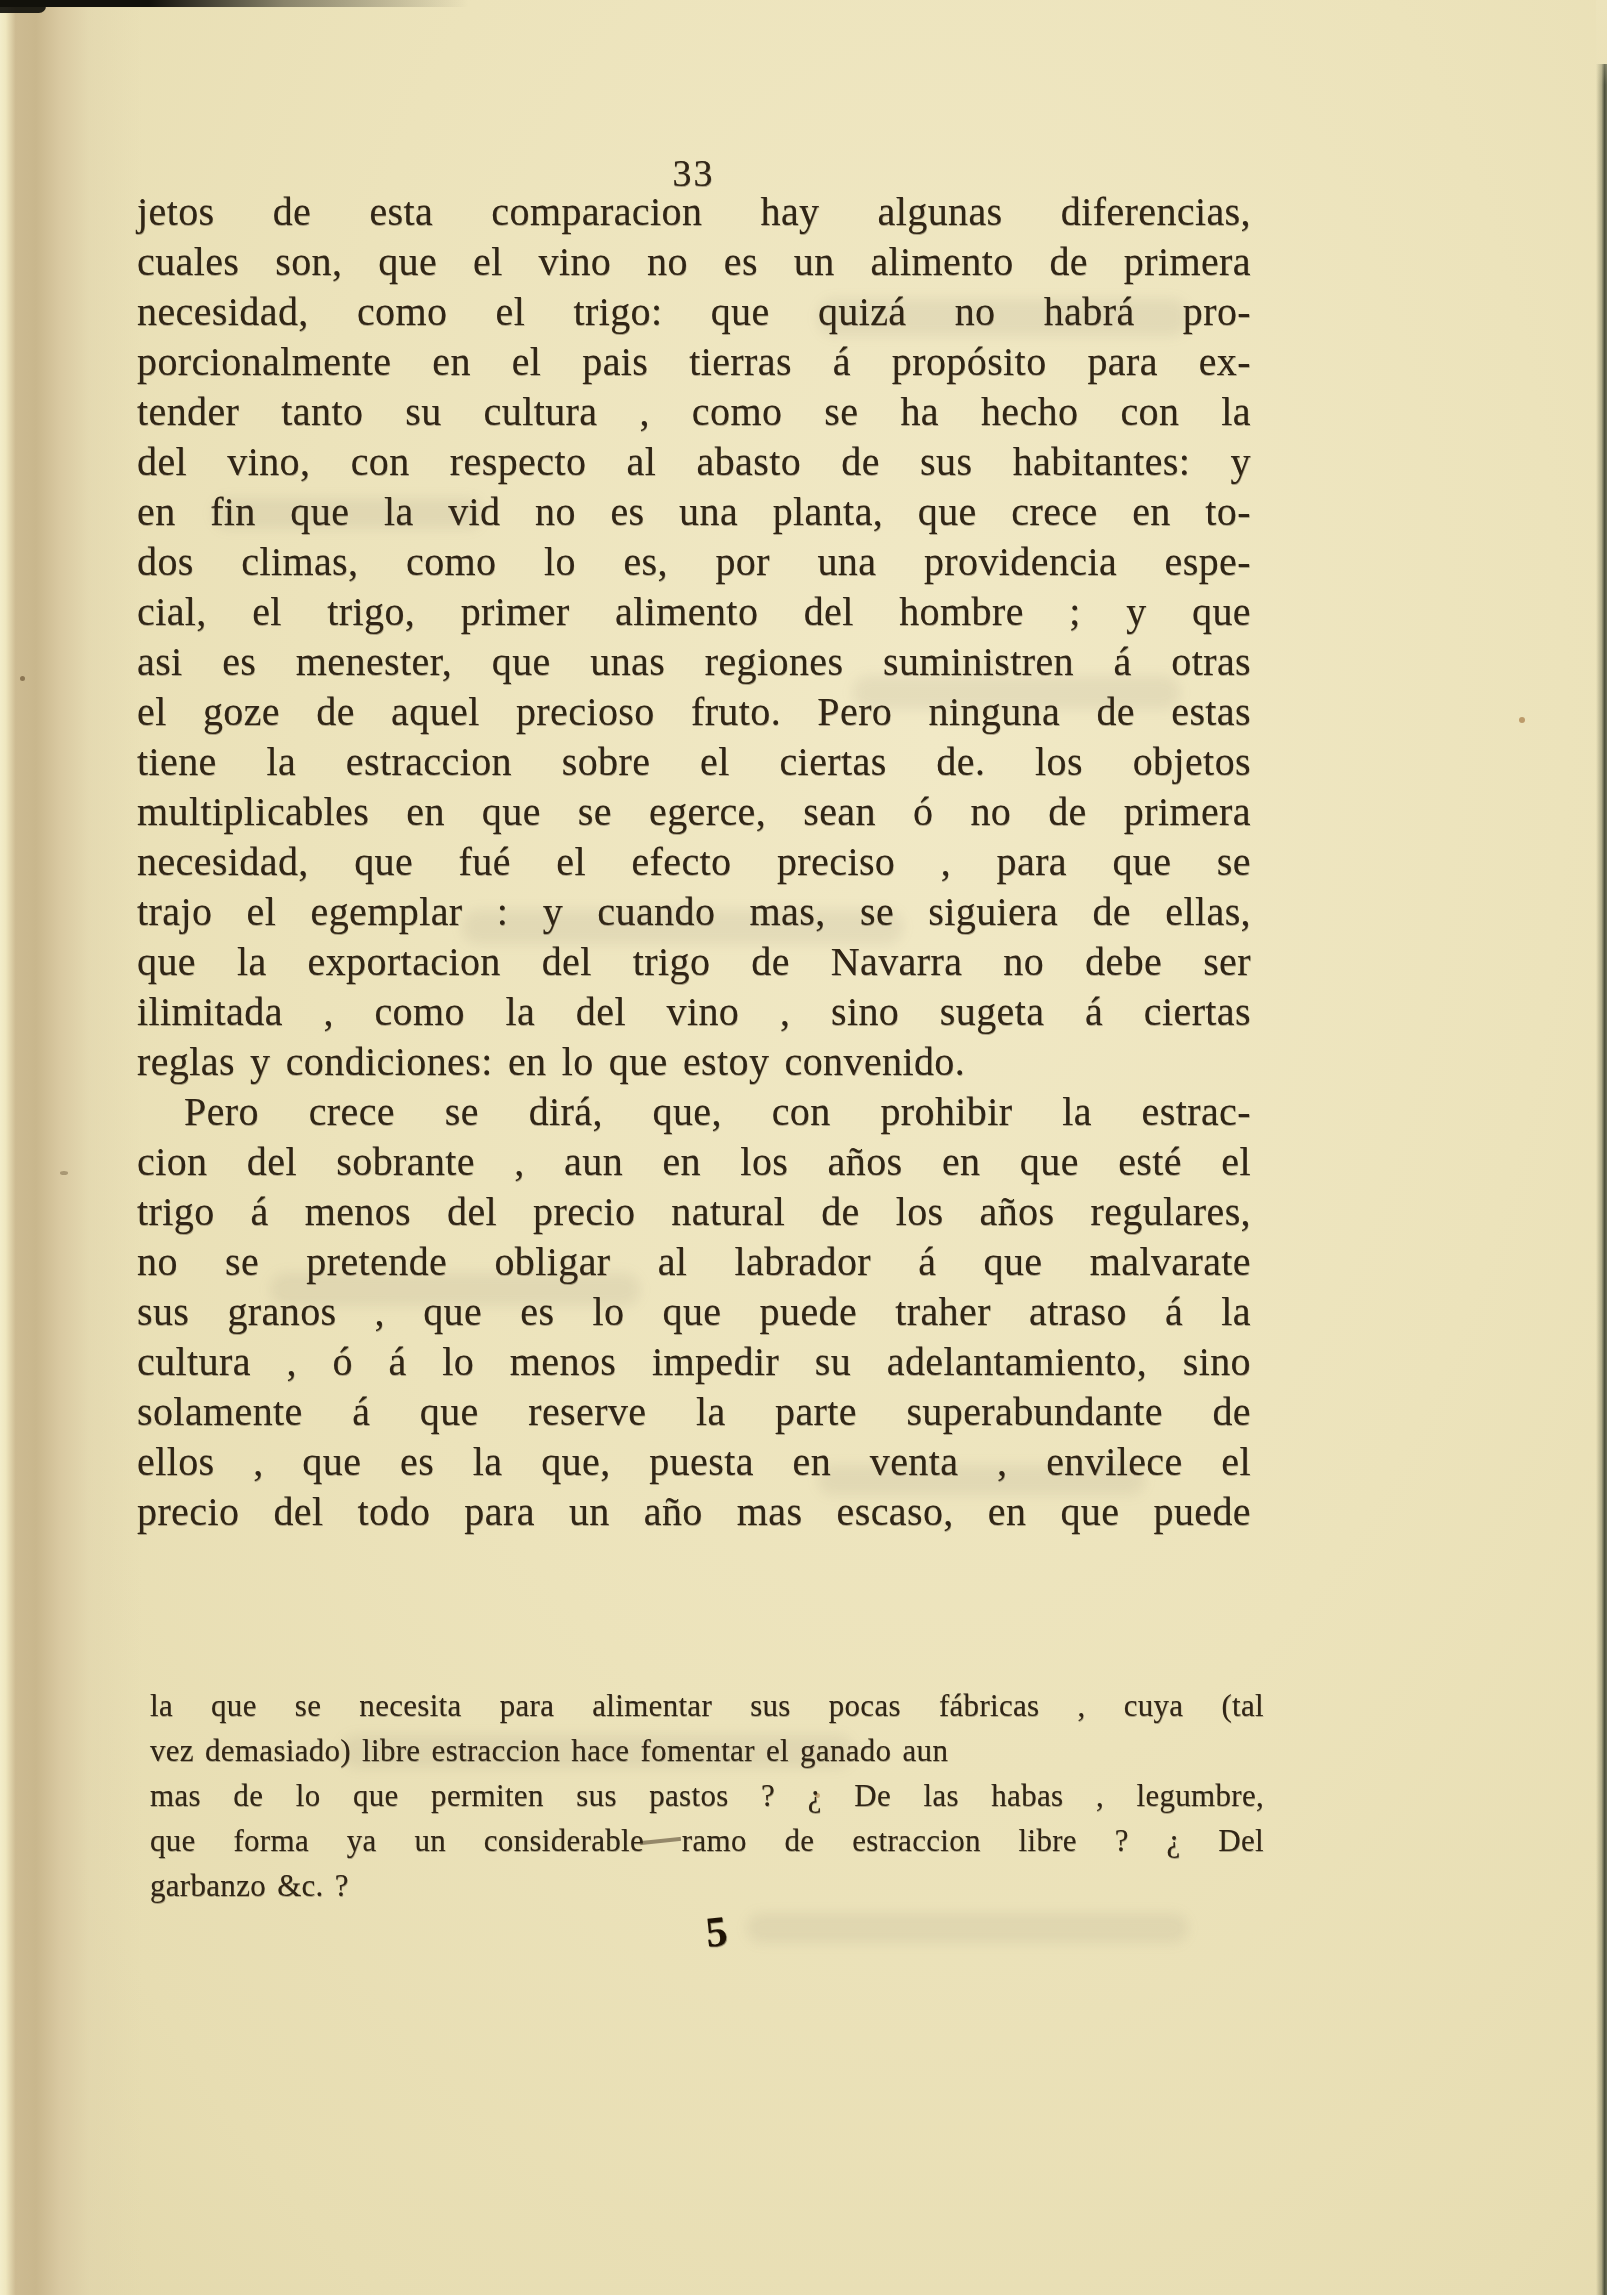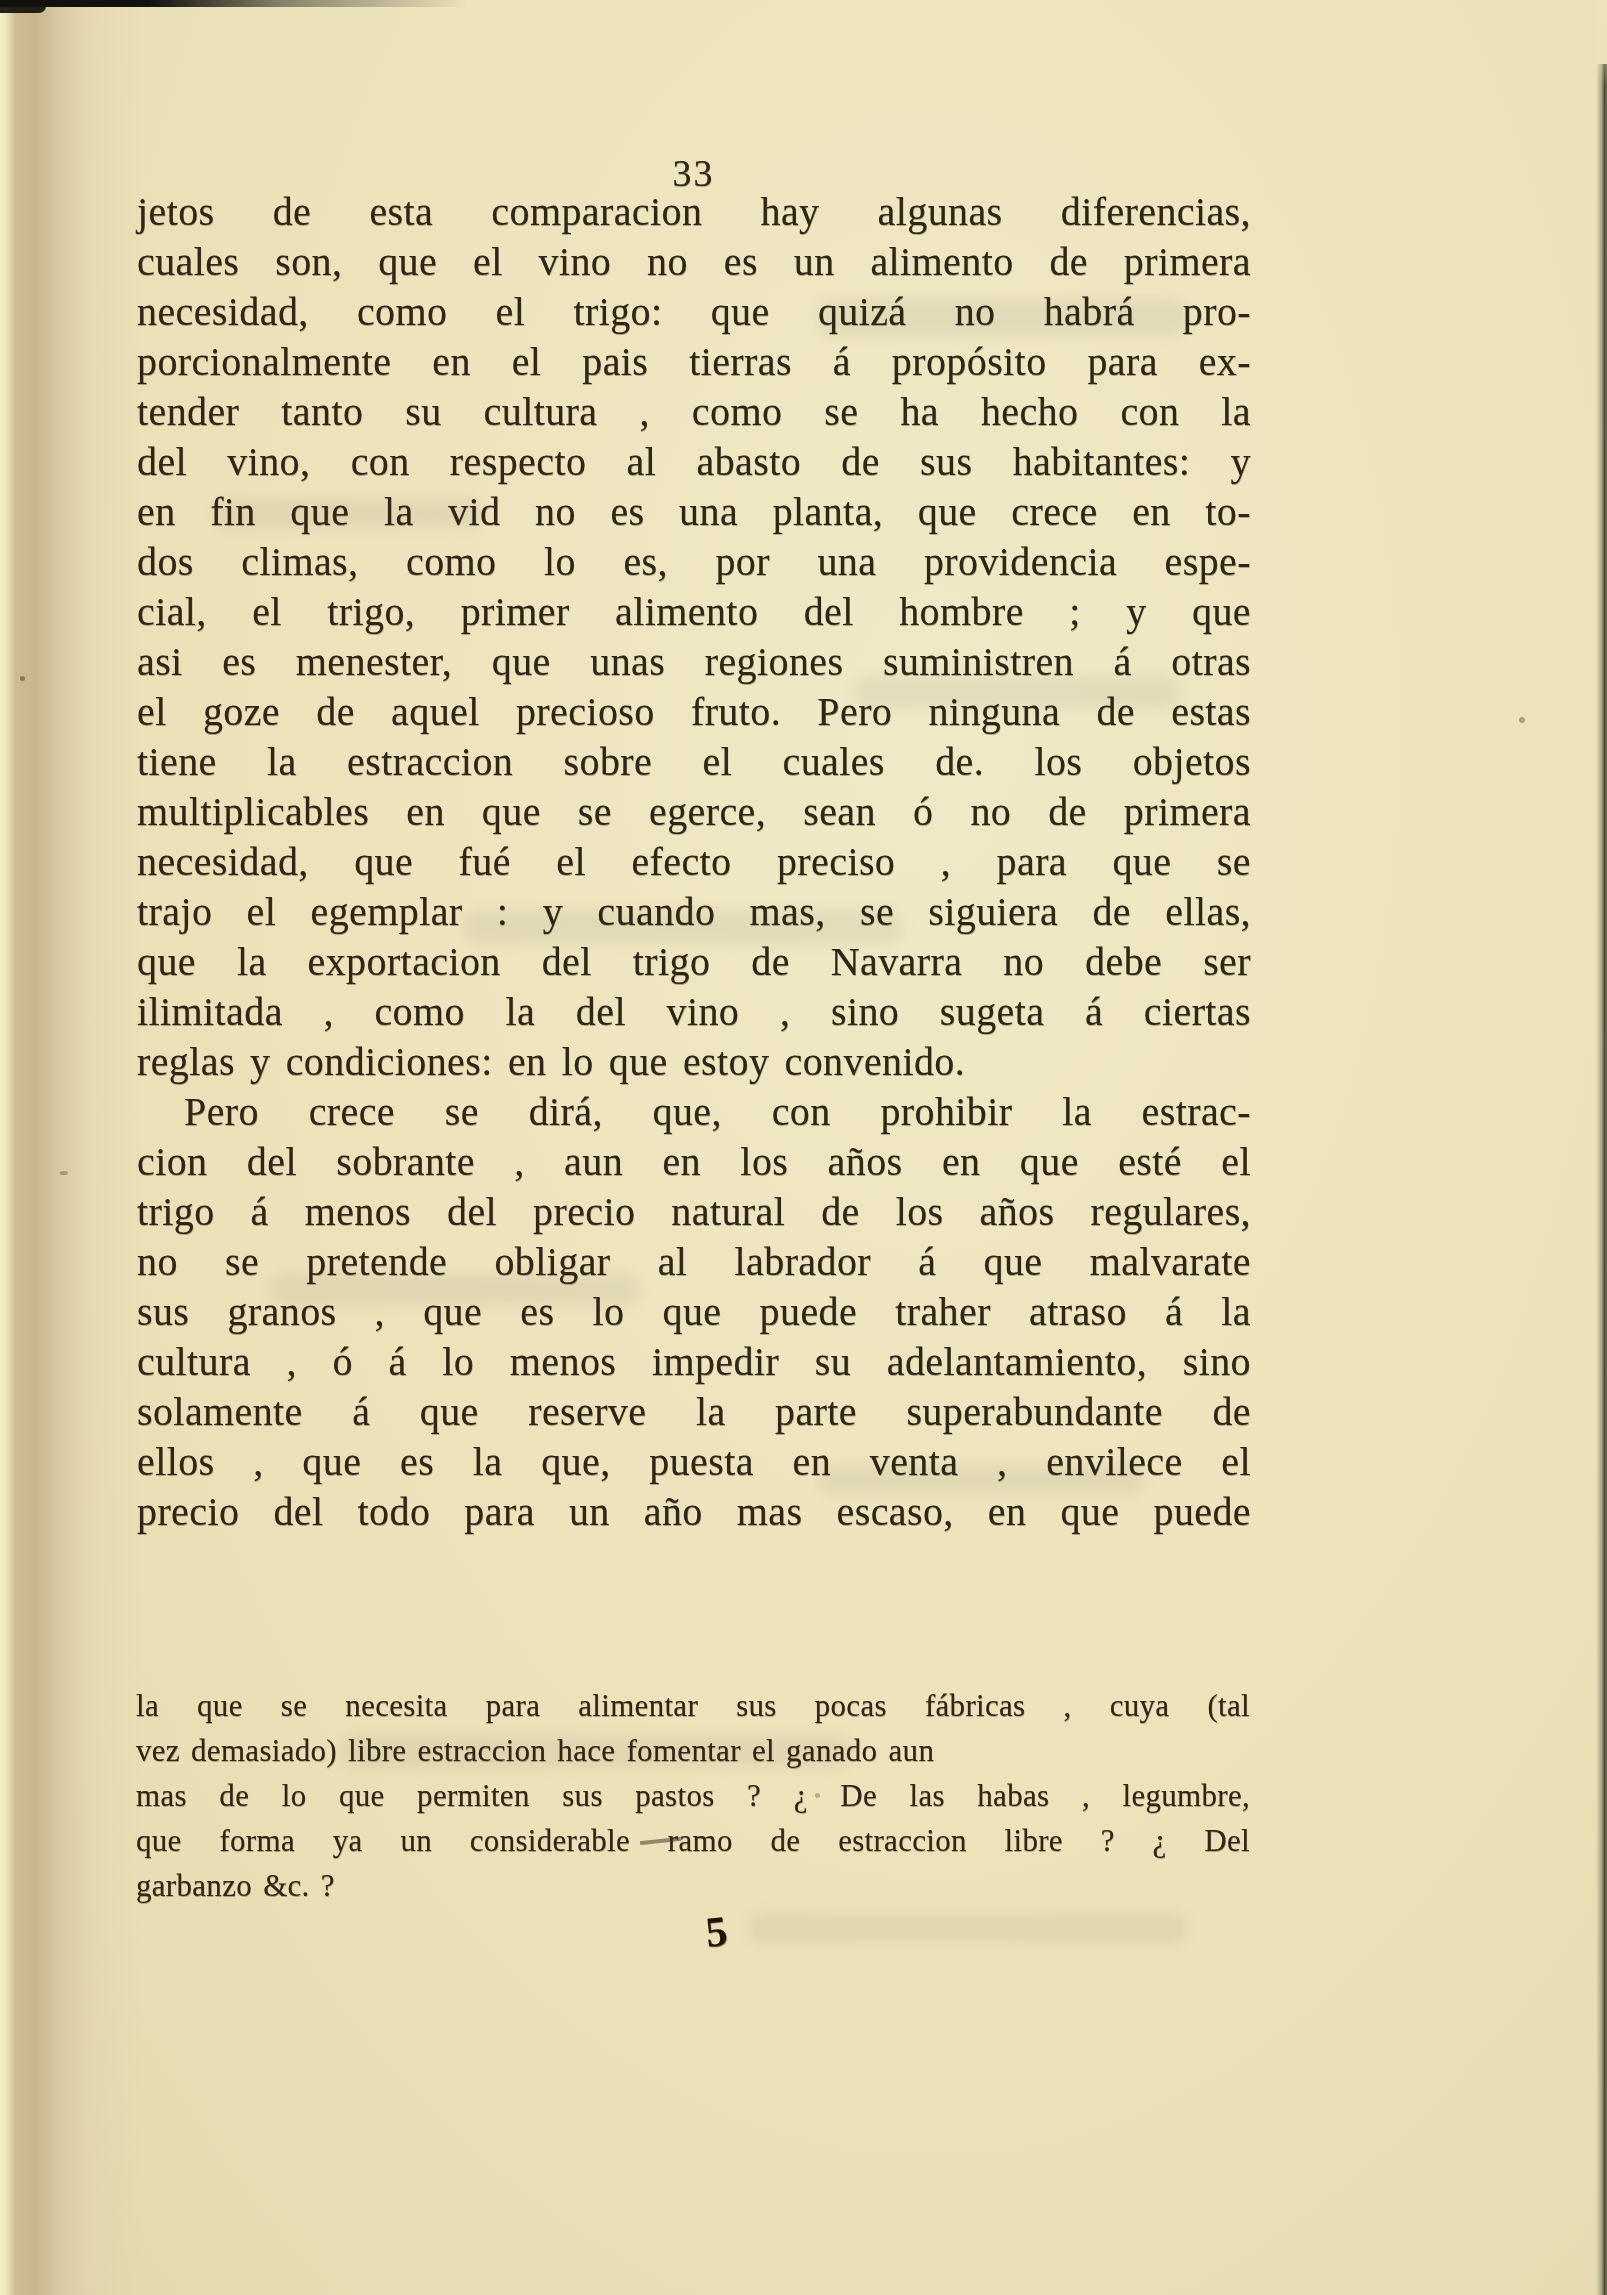--- a/index.html
+++ b/index.html
@@ -55,21 +55,21 @@
     position:absolute;left:137px;top:187px;width:1114px;
     font-size:40px;letter-spacing:0.4px;word-spacing:.12em;
   }
   .textcol .tline{
     height:50px;line-height:50px;white-space:normal;
     text-align:justify;text-align-last:justify;
   }
   #p1 .tline:last-child{text-align-last:left;}
   #p2 .tline:first-child{padding-left:47px;}
   .footnote{
-    position:absolute;left:136px;top:1683px;width:1114px;
+    position:absolute;left:150px;top:1683px;width:1114px;
     font-size:31px;letter-spacing:0.3px;word-spacing:.1em;
   }
   .footnote .tline{
     height:45px;line-height:45px;
     text-align:justify;text-align-last:justify;
   }
   .footnote .tline:nth-child(2){text-align-last:left;}
   .footnote .tline:last-child{text-align-last:left;}
   .sig{
     position:absolute;left:681px;top:1907px;width:71px;
@@ -112,21 +112,21 @@
         <div class="tline">cuales son, que el vino no es un alimento de primera</div>
         <div class="tline">necesidad, como el trigo: que quizá no habrá pro-</div>
         <div class="tline">porcionalmente en el pais tierras á propósito para ex-</div>
         <div class="tline">tender tanto su cultura , como se ha hecho con la</div>
         <div class="tline">del vino, con respecto al abasto de sus habitantes: y</div>
         <div class="tline">en fin que la vid no es una planta, que crece en to-</div>
         <div class="tline">dos climas, como lo es, por una providencia espe-</div>
         <div class="tline">cial, el trigo, primer alimento del hombre ; y que</div>
         <div class="tline">asi es menester, que unas regiones suministren á otras</div>
         <div class="tline">el goze de aquel precioso fruto. Pero ninguna de estas</div>
-        <div class="tline">tiene la estraccion sobre el cuales de. los objetos</div>
+        <div class="tline">tiene la estraccion sobre el ciertas de. los objetos</div>
         <div class="tline">multiplicables en que se egerce, sean ó no de primera</div>
         <div class="tline">necesidad, que fué el efecto preciso , para que se</div>
         <div class="tline">trajo el egemplar : y cuando mas, se siguiera de ellas,</div>
         <div class="tline">que la exportacion del trigo de Navarra no debe ser</div>
         <div class="tline">ilimitada , como la del vino , sino sugeta á ciertas</div>
         <div class="tline">reglas y condiciones: en lo que estoy convenido.</div>
       </div>
     <div id="p2">
         <div class="tline">Pero crece se dirá, que, con prohibir la estrac-</div>
         <div class="tline">cion del sobrante , aun en los años en que esté el</div>

